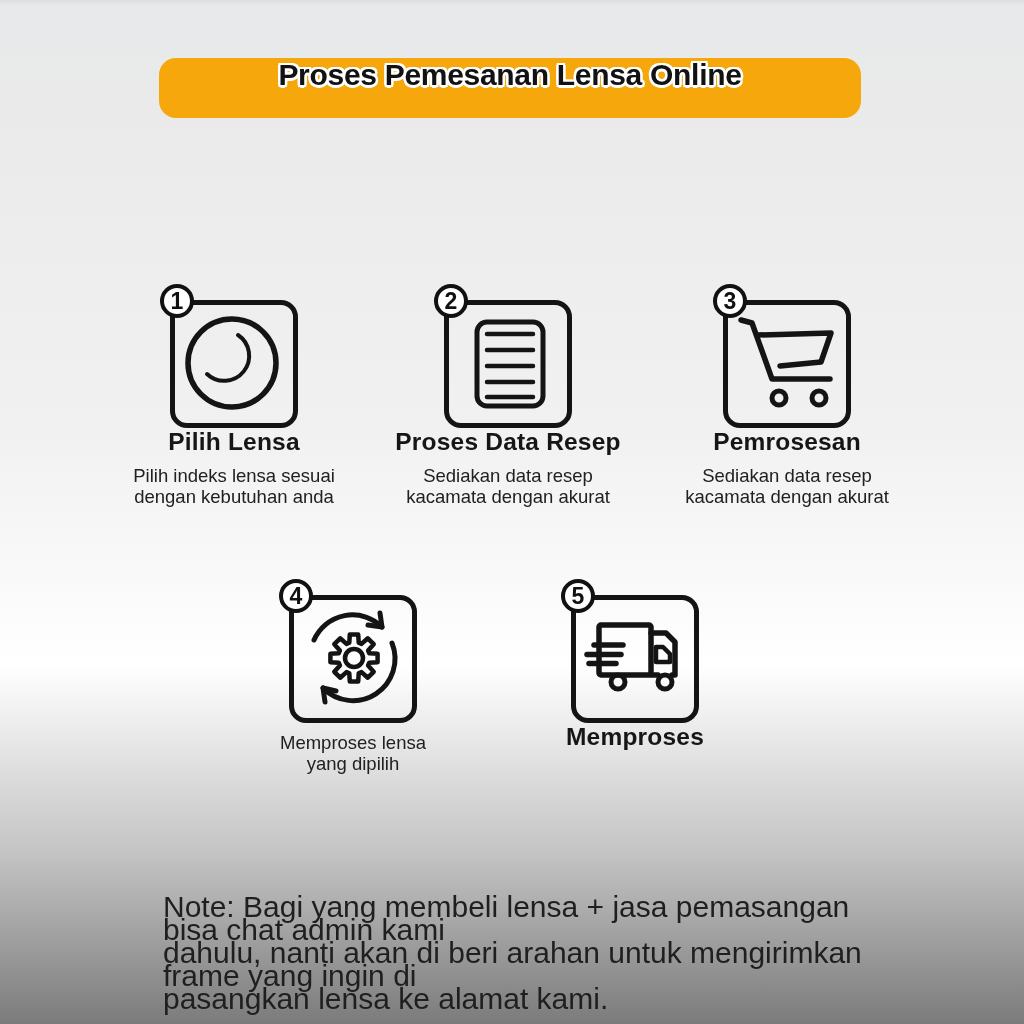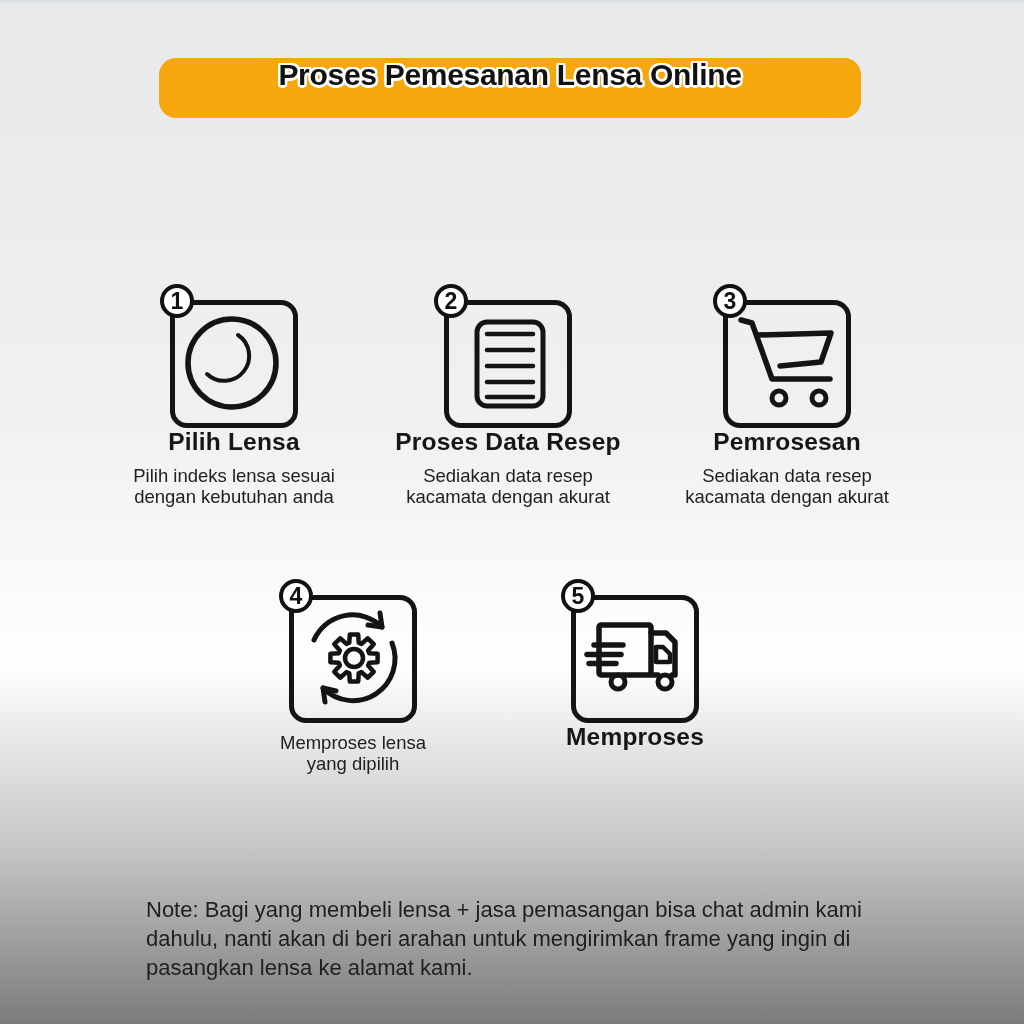--- a/index.html
+++ b/index.html
@@ -38,22 +38,22 @@
   .iconbox svg{position:absolute;left:-5px;top:-5px;width:128px;height:128px;}
   .badge{
     position:absolute;left:-15px;top:-21px;width:34px;height:34px;
     box-sizing:border-box;background:#fff;border:4px solid #111;border-radius:50%;
     display:flex;align-items:center;justify-content:center;
     font-size:23px;font-weight:700;color:#111;
   }
   .step-title{font-size:24.5px;font-weight:700;color:#161616;letter-spacing:0.2px;}
   .step-desc{margin-top:9px;font-size:18.5px;line-height:21px;color:#212121;white-space:pre-line;}
   .note{
-    position:absolute;left:146px;top:895px;width:745px;
-    font-size:22px;line-height:29px;color:#1f1f1f;white-space:pre-line;
+    position:absolute;left:163px;top:895px;width:745px;
+    font-size:30px;line-height:23px;color:#1f1f1f;white-space:pre-line;
   }
   .ic{stroke:#141414;fill:none;stroke-linecap:round;stroke-linejoin:round;}
 </style>
 </head>
 <body>
 
 <div class="canvas">
 
   <div class="banner" style="background:#F6A70B;">
     <div class="banner-text">Proses Pemesanan Lensa Online</div>

